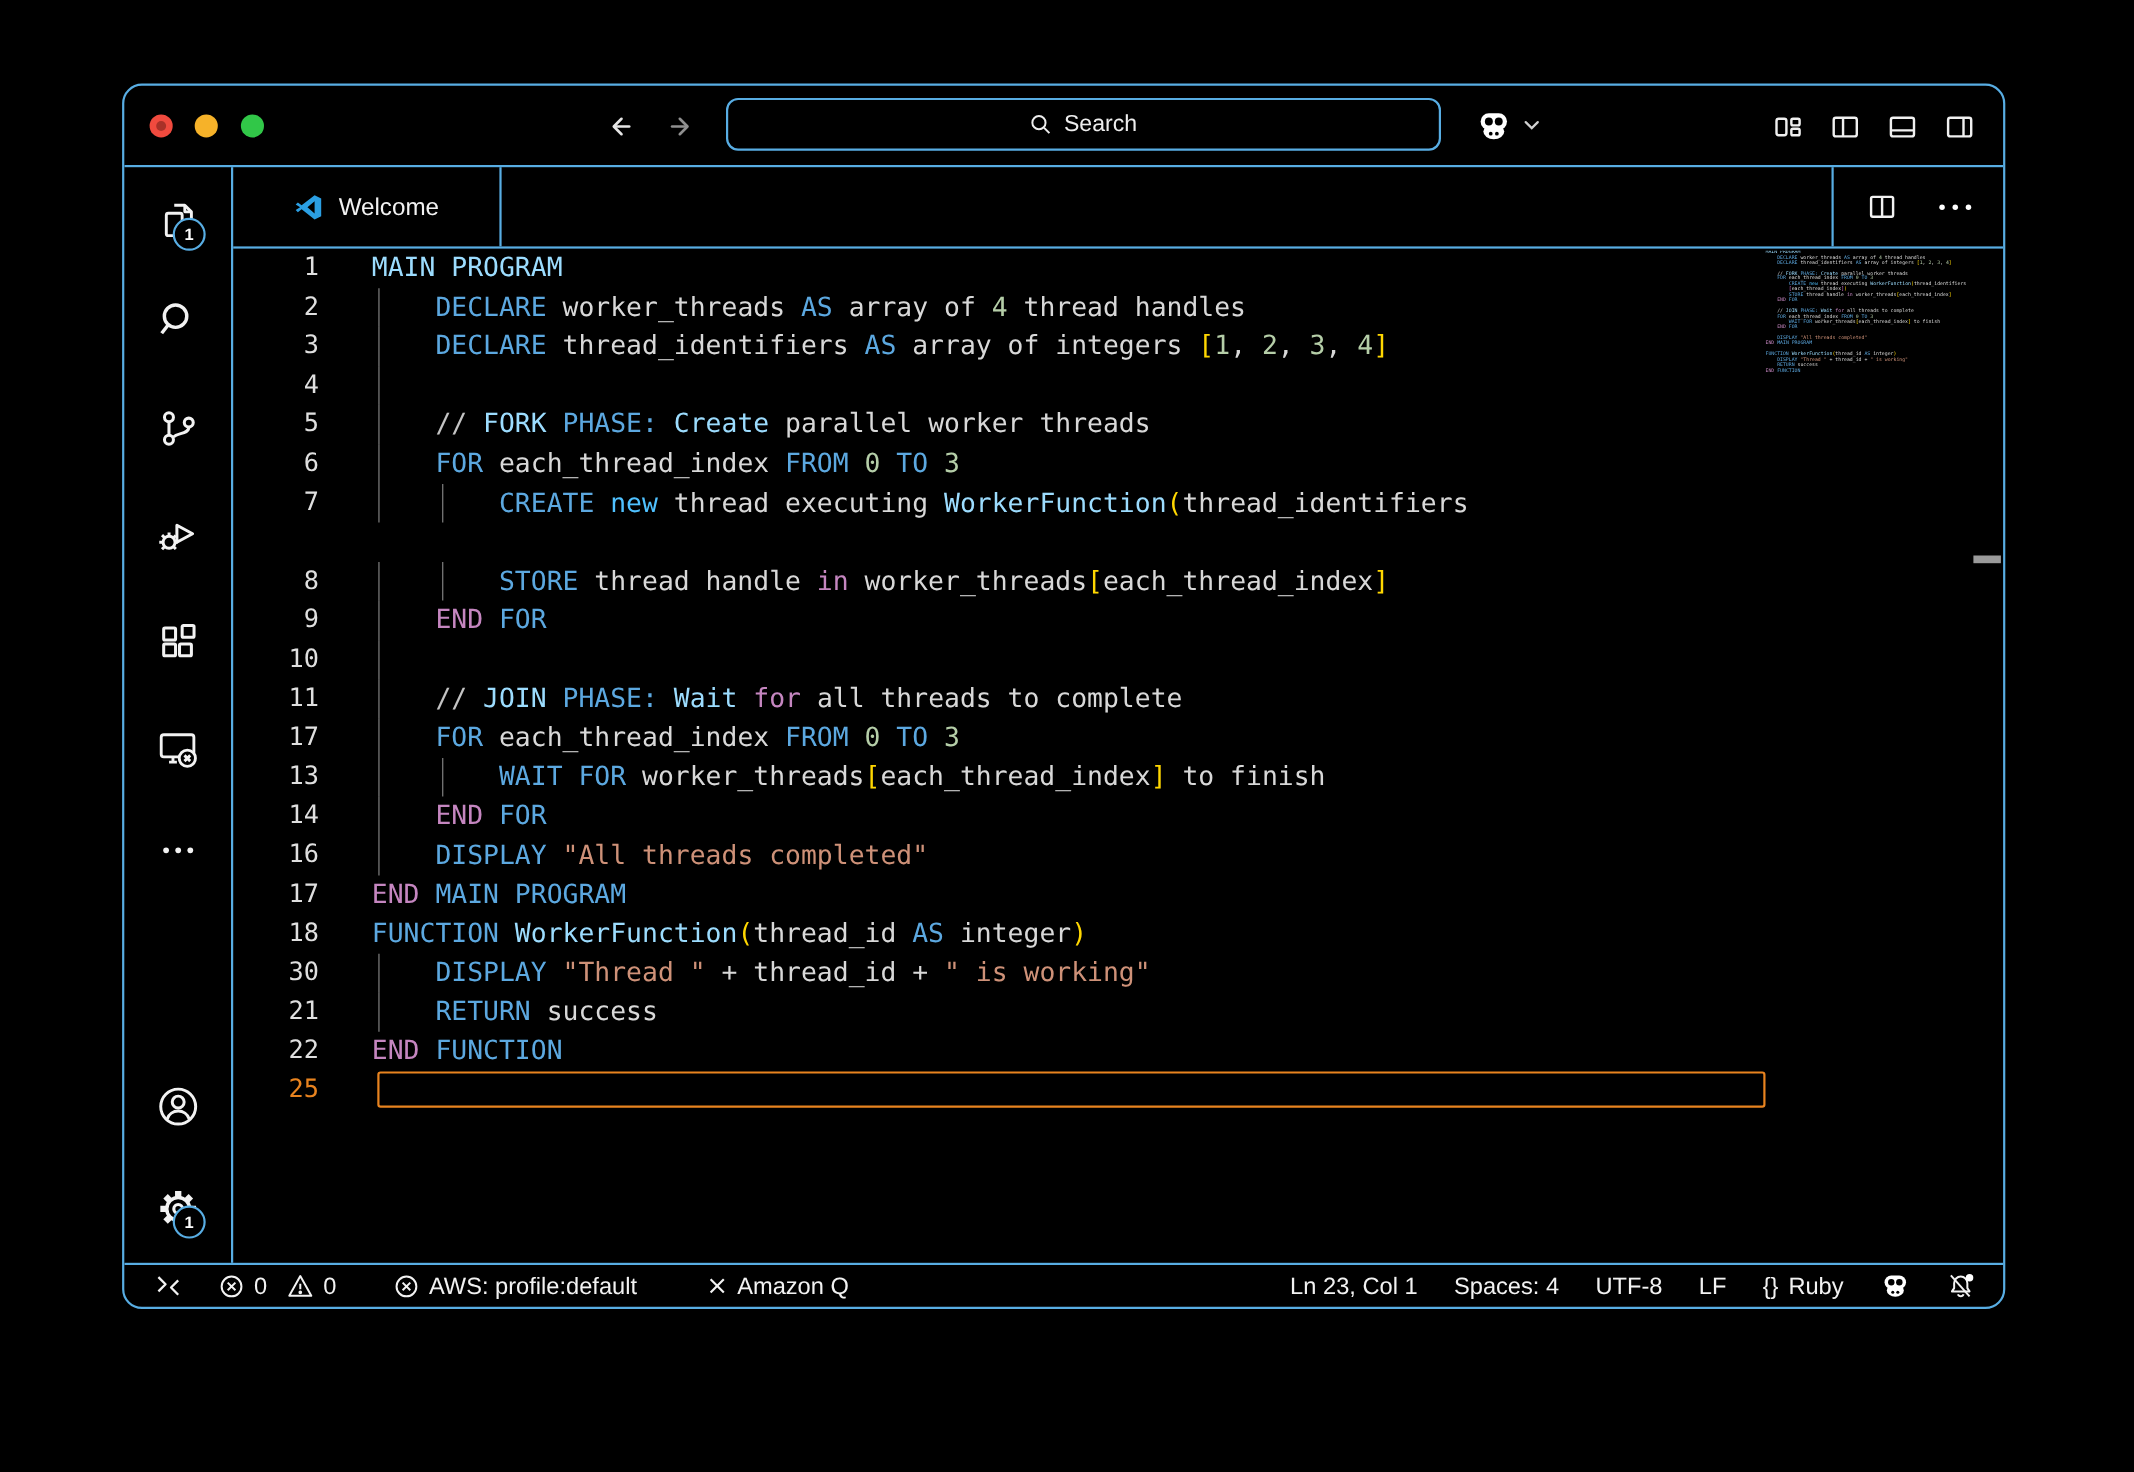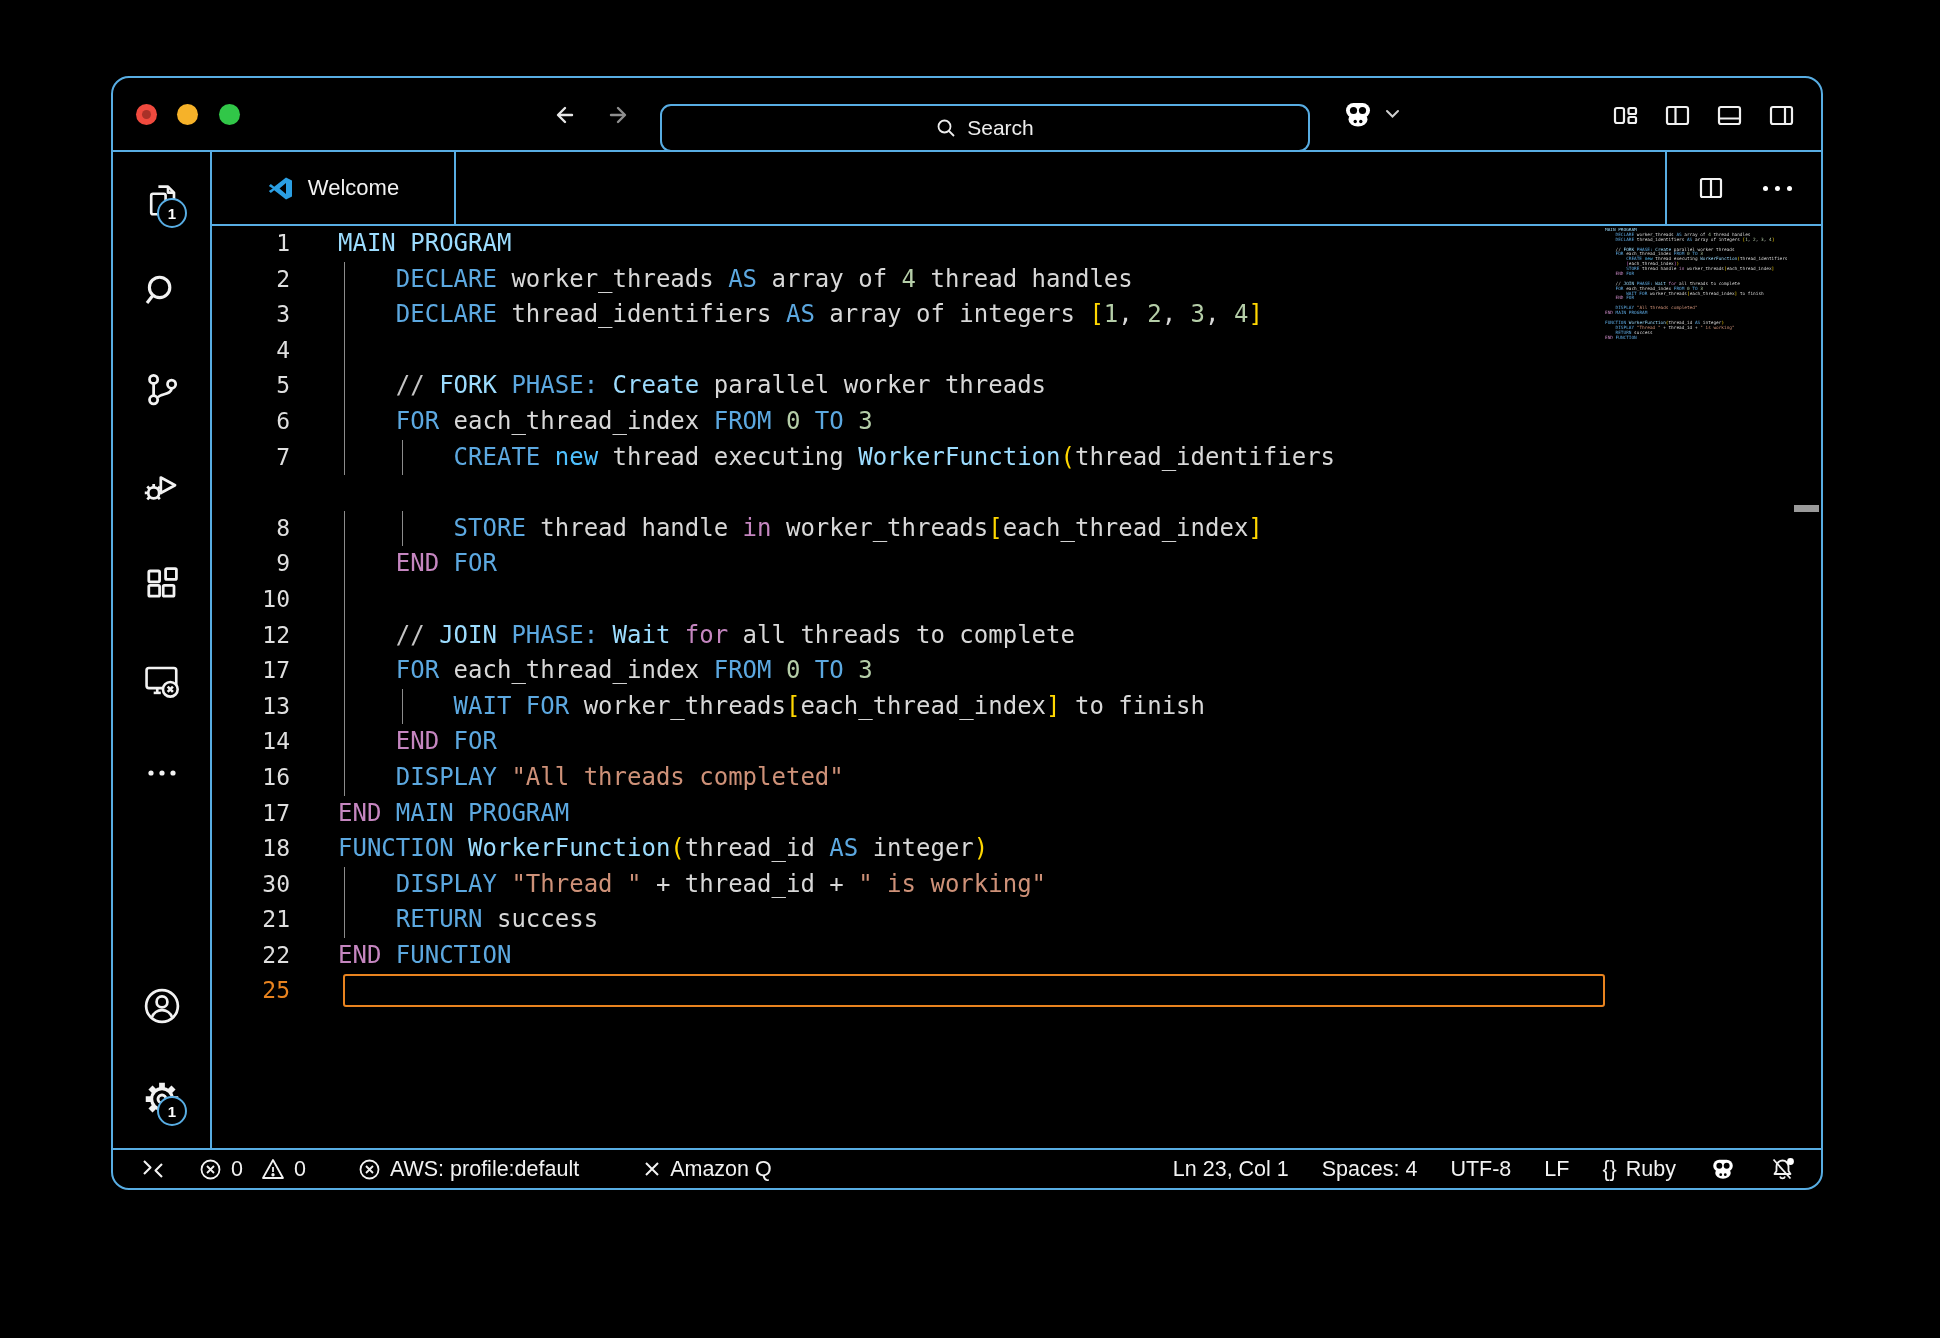--- a/index.html
+++ b/index.html
@@ -12,21 +12,21 @@
   .titlebar { position:relative; height:74px; border-bottom:2px solid #58ADE3; }
   .tl { position:absolute; top:26px; width:21px; height:21px; border-radius:50%; }
   .tl.red   { left:23px;  background:#F04A3E; }
   .tl.red::after { content:""; position:absolute; left:6px; top:6px; width:9px; height:9px;
                    border-radius:50%; background:#A93128; }
   .tl.yellow{ left:64px;  background:#F6B229; }
   .tl.green { left:106px; background:#31C748; }
   .navarrow { position:absolute; top:23px; width:28px; height:28px; }
   .navarrow.back { left:438px; }
   .navarrow.fwd  { left:491px; }
-  .searchbox { position:absolute; left:547px; top:26px; width:650px; height:48px;
+  .searchbox { position:absolute; left:547px; top:11px; width:650px; height:48px;
                border:2px solid #58ADE3; border-radius:11px; display:flex; align-items:center;
                justify-content:center; gap:11px; color:#EDEDED; font-size:21px; }
   .copilot-tb { position:absolute; left:1228px; top:23px; }
   .tb-chevron { position:absolute; left:1272px; top:31px; }
   .layout-icons { position:absolute; right:26px; top:24px; display:flex; gap:25px; }
 
   
   .main { display:flex; height:996px; }
   .activitybar { position:relative; width:99px; border-right:2px solid #58ADE3; flex:none; }
   .ab-icon { position:absolute; left:29px; width:40px; height:40px; display:flex;
@@ -308,21 +308,21 @@
             </div>
             <div class="row">
               <span class="ln">9</span>
               <span class="code"><i class="guide g0"></i><span style="color: rgb(216, 216, 216);">    </span><span style="color: rgb(197, 134, 192);">END</span><span style="color: rgb(216, 216, 216);"> </span><span style="color: rgb(92, 168, 224);">FOR</span></span>
             </div>
             <div class="row">
               <span class="ln">10</span>
               <span class="code"><i class="guide g0"></i></span>
             </div>
             <div class="row">
-              <span class="ln">12</span>
+              <span class="ln">11</span>
               <span class="code"><i class="guide g0"></i><span style="color: rgb(216, 216, 216);">    </span><span style="color: rgb(196, 196, 196);">// </span><span style="color: rgb(156, 220, 254);">JOIN </span><span style="color: rgb(92, 168, 224);">PHASE:</span><span style="color: rgb(156, 220, 254);"> Wait </span><span style="color: rgb(197, 134, 192);">for</span><span style="color: rgb(216, 216, 216);"> all threads to complete</span></span>
             </div>
             <div class="row">
               <span class="ln">17</span>
               <span class="code"><i class="guide g0"></i><span style="color: rgb(216, 216, 216);">    </span><span style="color: rgb(92, 168, 224);">FOR</span><span style="color: rgb(216, 216, 216);"> each_thread_index </span><span style="color: rgb(92, 168, 224);">FROM</span><span style="color: rgb(216, 216, 216);"> </span><span style="color: rgb(181, 206, 168);">0</span><span style="color: rgb(216, 216, 216);"> </span><span style="color: rgb(92, 168, 224);">TO</span><span style="color: rgb(216, 216, 216);"> </span><span style="color: rgb(181, 206, 168);">3</span></span>
             </div>
             <div class="row">
               <span class="ln">13</span>
               <span class="code"><i class="guide g0"></i><i class="guide g1"></i><span style="color: rgb(216, 216, 216);">        </span><span style="color: rgb(92, 168, 224);">WAIT FOR</span><span style="color: rgb(216, 216, 216);"> worker_threads</span><span style="color: rgb(255, 215, 0);">[</span><span style="color: rgb(216, 216, 216);">each_thread_index</span><span style="color: rgb(255, 215, 0);">]</span><span style="color: rgb(216, 216, 216);"> to finish</span></span>
             </div>

